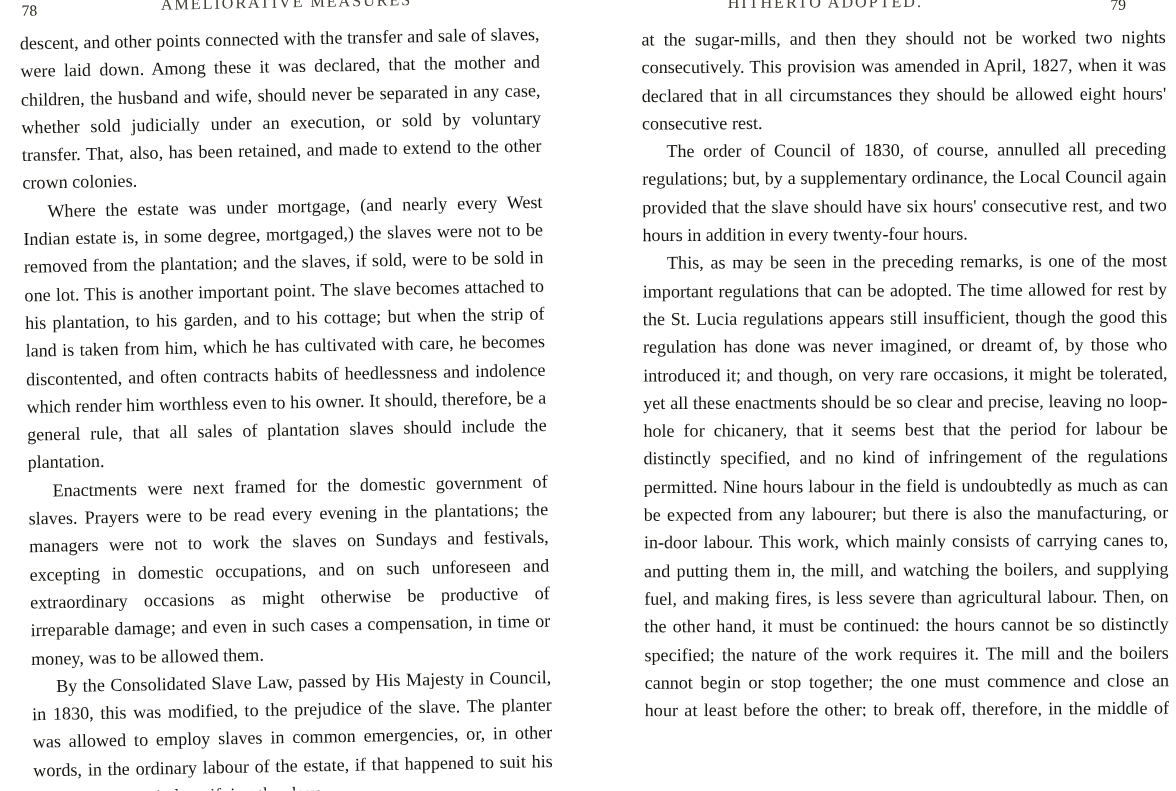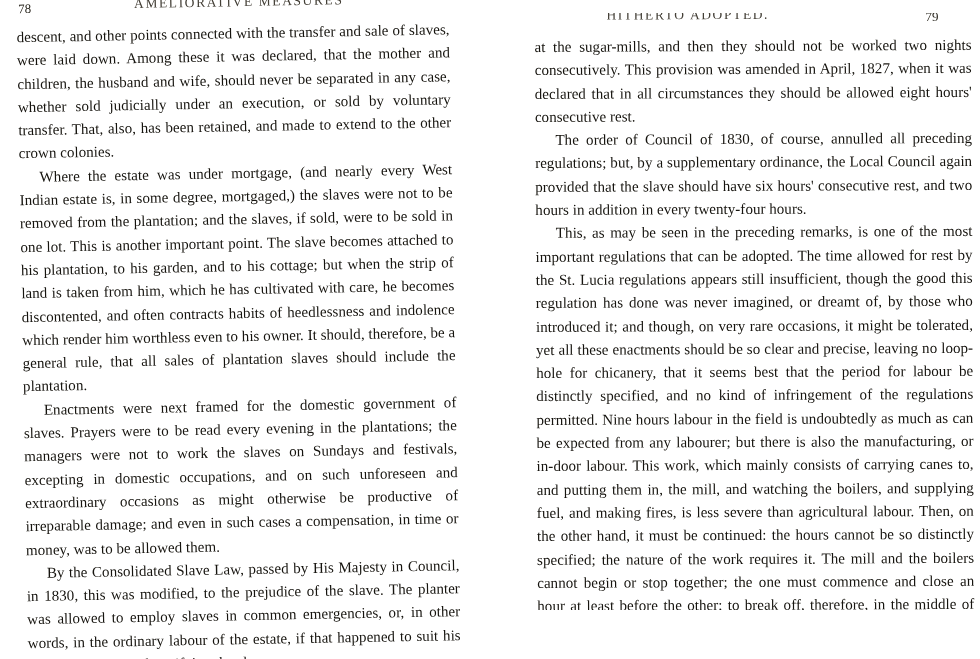--- a/index.html
+++ b/index.html
@@ -39,21 +39,21 @@
     width: 490px;
     height: 659px;
     transform: rotate(-1.05deg);
     transform-origin: 250px 330px;
   }
 
   
   .page-recto {
     position: absolute;
     left: 490px;
-    top: 13px;
+    top: 0;
     width: 490px;
     height: 597px;
     overflow: hidden;
   }
   .recto-inner {
     position: absolute;
     left: 0;
     top: 0;
     width: 490px;
     height: 659px;

